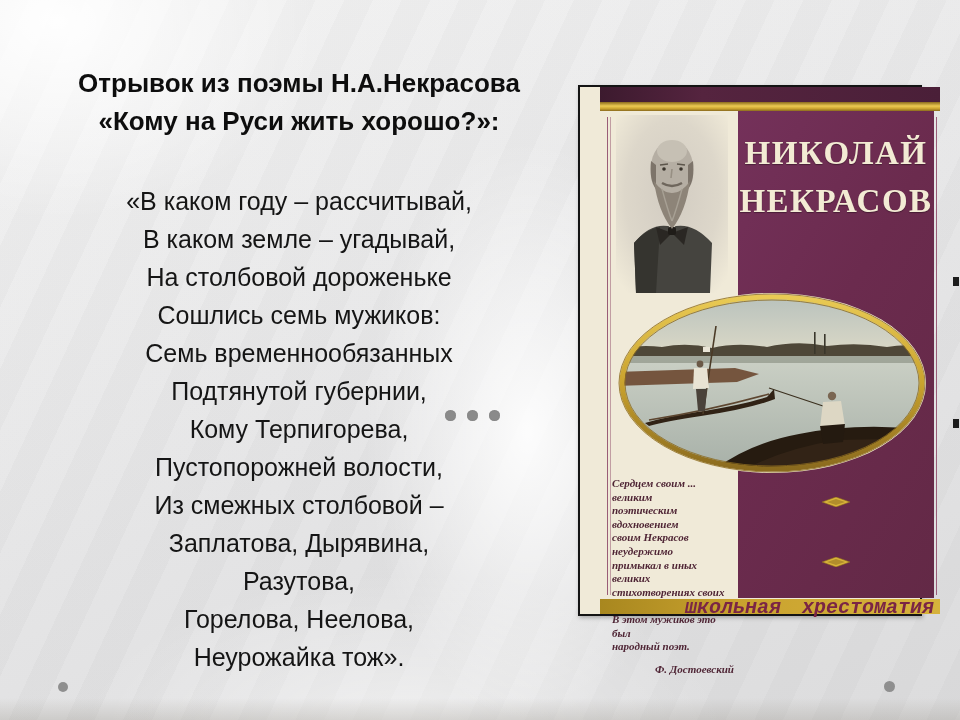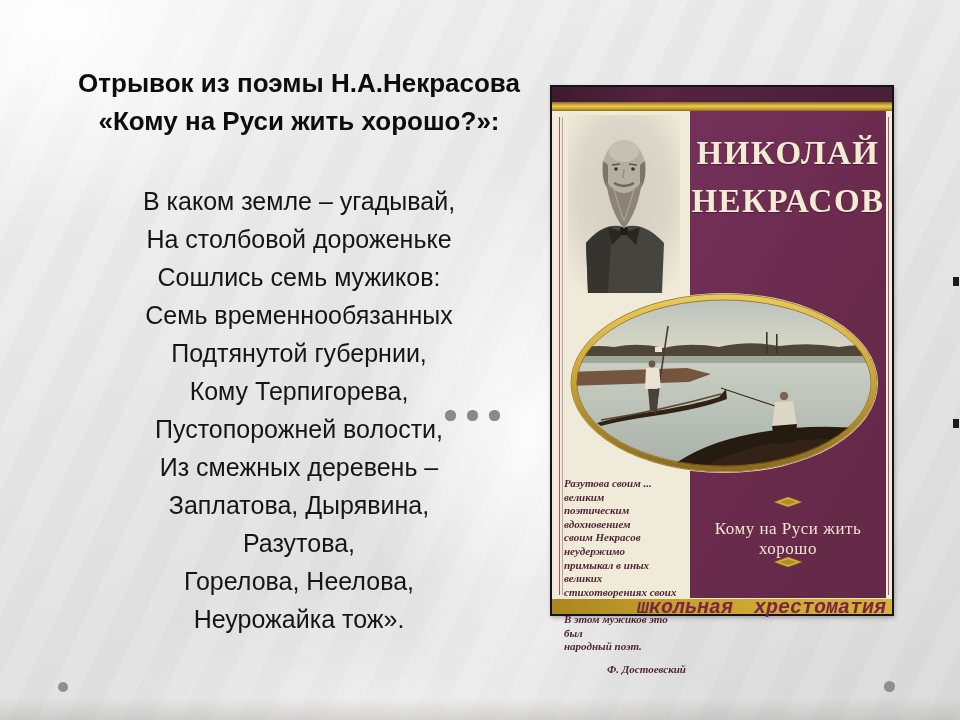--- a/index.html
+++ b/index.html
@@ -27,22 +27,22 @@
   .ellipsis .dot { width:11px; height:11px; border-radius:50%; background:#8a8a8a; box-shadow:inset 0 0 1px #6f6f6f; }
 
   
   .corner-dot { position:absolute; border-radius:50%; background:#8f8f8f; }
   .corner-dot.left  { left:58px;  top:682px; width:10px; height:10px; }
   .corner-dot.right { left:884px; top:681px; width:11px; height:11px; }
   .edge-mark { position:absolute; left:953px; width:6px; height:9px; background:#1c1c1c; }
   .edge-mark.top { top:277px; } .edge-mark.bottom { top:419px; }
 
   
-  .book { position:absolute; left:550px; top:85px; width:344px; height:531px;
-    border:2px solid #141414; background:#f0ead8; box-shadow:1px 2px 4px rgba(0,0,0,0.25); }
+  .book { position:absolute; left:578px; top:85px; width:344px; height:531px;
+    border:2px solid #141414; background:#f0ead8; box-shadow:1px 2px 4px rgba(0,0,0,0.25);padding-left:20px; }
   .book-inner { position:relative; width:340px; height:527px; }
   .band-top { position:absolute; left:0; top:0; width:340px; height:15px;
     background:linear-gradient(to right,#3c1a2e,#55243f 30%,#4a1f38); }
   .stripe-gold { position:absolute; left:0; top:15px; width:340px; height:9px;
     background:linear-gradient(to bottom,#8a6a1e,#edca52 45%,#c9a22e 75%,#8a6a1e); }
   .pinstripe { position:absolute; width:1px; background:#9a5c77; }
   .pin-l1 { left:7px;  top:30px; height:478px; } .pin-l2 { left:10px; top:30px; height:478px; opacity:.55; }
   .pin-r1 { left:336px; top:30px; height:478px; }
   .maroon-panel { position:absolute; left:138px; top:24px; width:196px; height:487px;
     background:linear-gradient(120deg,#74315a 0%,#6b2b4e 45%,#632946 100%); }
@@ -72,28 +72,29 @@
 <body>
 
 <div class="slide">
 
   <div class="text-col">
     <div class="title">
       <div>Отрывок из поэмы Н.А.Некрасова</div>
       <div>«Кому на Руси жить хорошо?»:</div>
     </div>
     <div class="poem">
+      <div>«В каком году – рассчитывай,</div>
       <div>В каком земле – угадывай,</div>
       <div>На столбовой дороженьке</div>
       <div>Сошлись семь мужиков:</div>
       <div>Семь временнообязанных</div>
       <div>Подтянутой губернии,</div>
       <div>Кому Терпигорева,</div>
       <div>Пустопорожней волости,</div>
-      <div>Из смежных деревень –</div>
+      <div>Из смежных столбовой –</div>
       <div>Заплатова, Дырявина,</div>
       <div>Разутова,</div>
       <div>Горелова, Неелова,</div>
       <div>Неурожайка тож».</div>
     </div>
   </div>
 
   <div class="ellipsis">
     <span class="dot"></span>
     <span class="dot"></span>
@@ -110,21 +111,20 @@
 
       <div class="maroon-panel">
         <div class="author">
           <div>НИКОЛАЙ</div>
           <div>НЕКРАСОВ</div>
         </div>
         <svg class="diamond d-top" viewBox="0 0 28 10">
           <polygon points="0,5 14,0 28,5 14,10" fill="#d8b33a" stroke="#8a6a1e" stroke-width="0.6"></polygon>
           <polygon points="5,5 14,2 23,5 14,8" fill="#8a6a1e" opacity="0.5"></polygon>
         </svg>
-        <div class="panel-title">Кому на Руси жить хорошо</div>
         <svg class="diamond d-bot" viewBox="0 0 28 10">
           <polygon points="0,5 14,0 28,5 14,10" fill="#d8b33a" stroke="#8a6a1e" stroke-width="0.6"></polygon>
           <polygon points="5,5 14,2 23,5 14,8" fill="#8a6a1e" opacity="0.5"></polygon>
         </svg>
       </div>
 
       <svg class="portrait" viewBox="0 0 112 178">
         <defs>
           <radialGradient id="vig" cx="50%" cy="45%" r="68%">
             <stop offset="0%" stop-color="#d2ccc2"></stop>
@@ -200,21 +200,21 @@
             <path d="M203,134 L228,132 L226,150 L206,152 Z" fill="#241a10"></path>
           </g>
           <path d="M0,166 Q42,158 84,164 L84,182 L0,182 Z" fill="#3c2c1d" opacity="0.75"></path>
         </g>
         <ellipse cx="155" cy="91" rx="150" ry="86" fill="none" stroke="url(#gold)" stroke-width="5"></ellipse>
         <ellipse cx="155" cy="91" rx="153" ry="89" fill="none" stroke="#8a6a1e" stroke-width="0.8"></ellipse>
         <ellipse cx="155" cy="91" rx="147" ry="83" fill="none" stroke="#8a6a1e" stroke-width="0.8"></ellipse>
       </svg>
 
       <div class="quote">
-        <div>Разутова своим ... великим</div>
+        <div>Сердцем своим ... великим</div>
         <div>поэтическим вдохновением</div>
         <div>своим Некрасов неудержимо</div>
         <div>примыкал в иных великих</div>
         <div>стихотворениях своих</div>
         <div>к самой сути народной.</div>
         <div>В этом мужиков это был</div>
         <div>народный поэт.</div>
         <div class="attr">Ф. Достоевский</div>
       </div>
 

